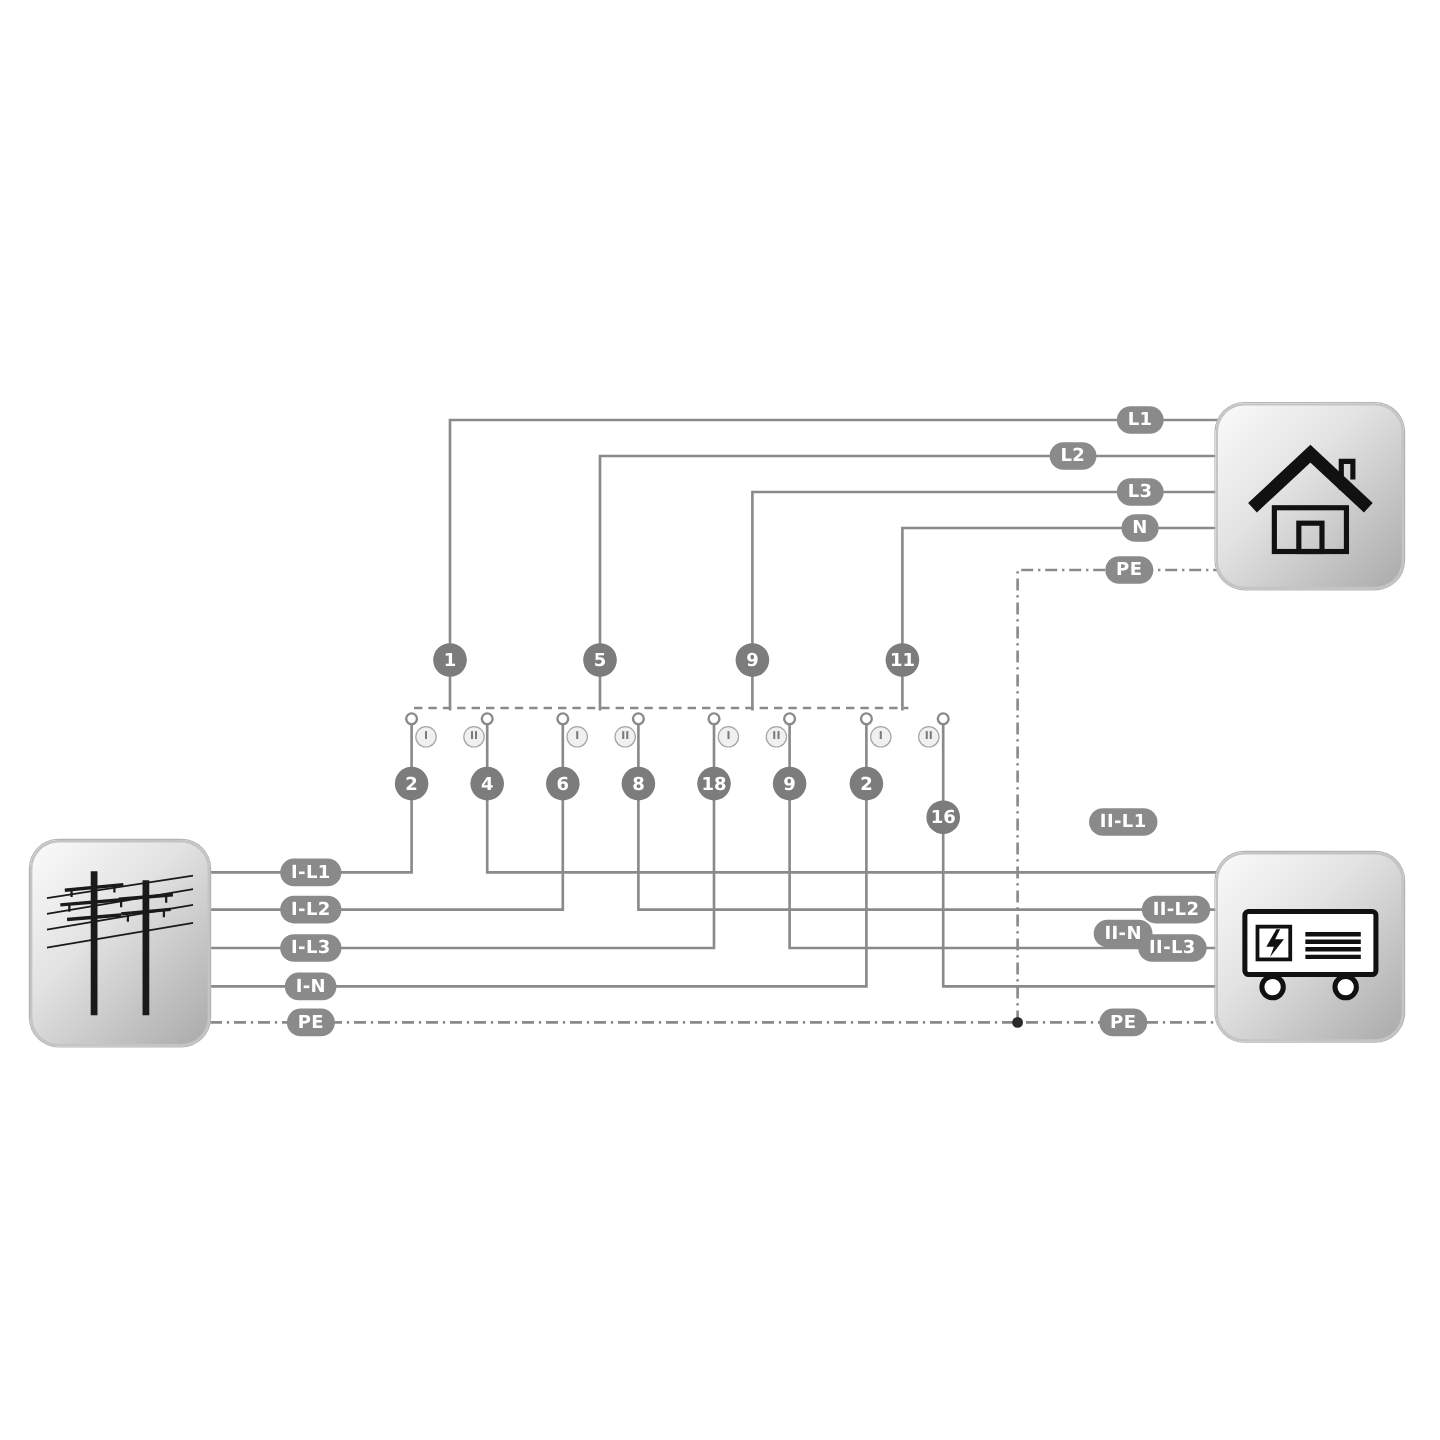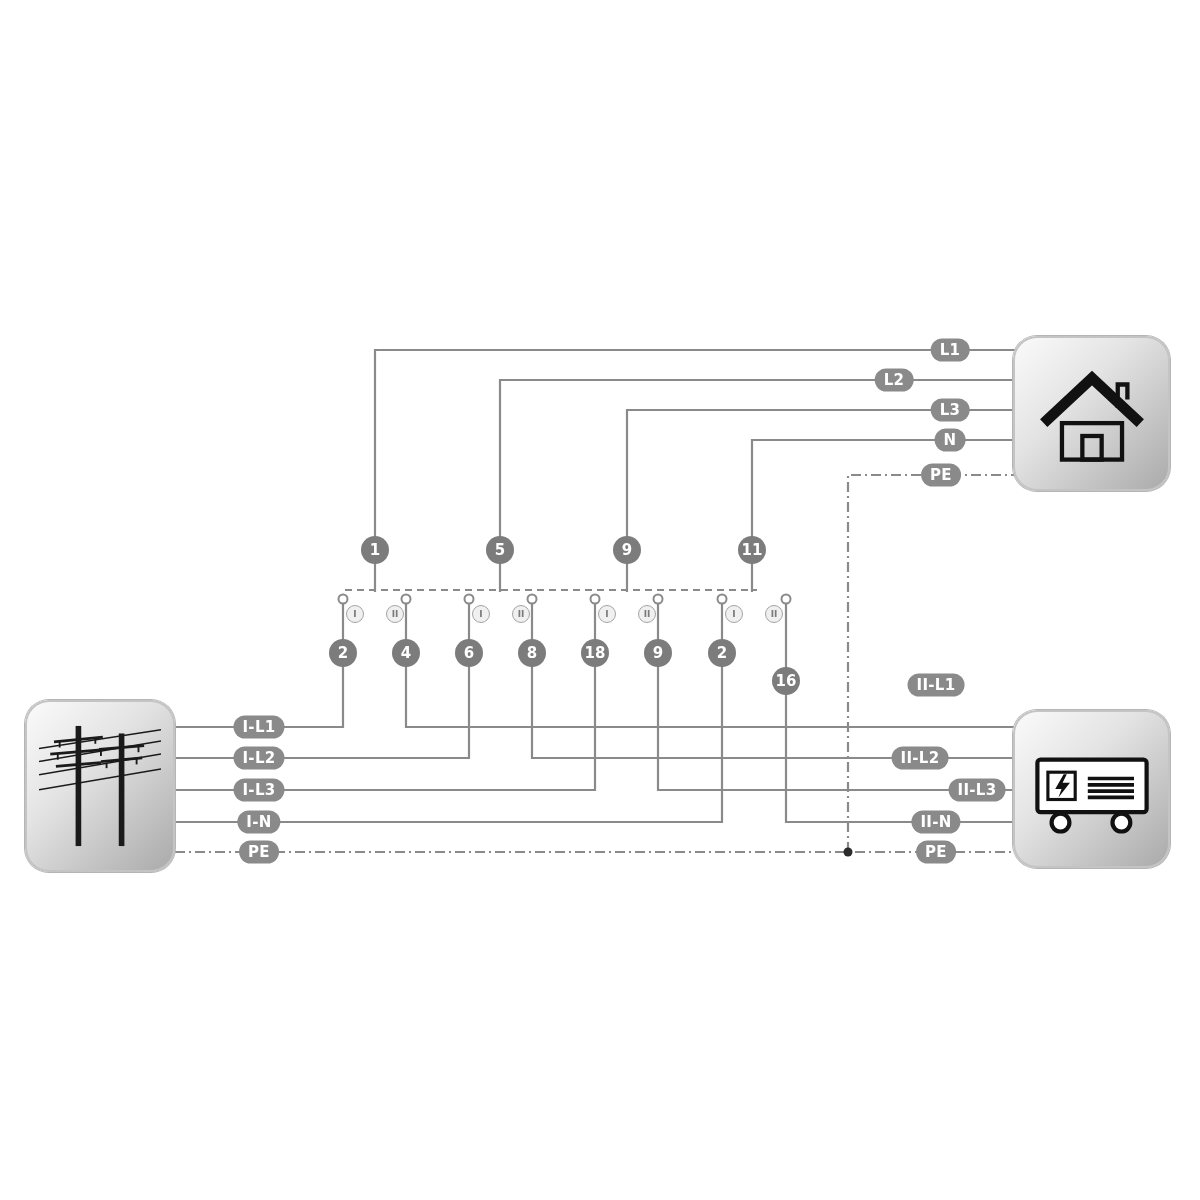--- a/index.html
+++ b/index.html
@@ -134,23 +134,23 @@
   <div class="pill" style="left:950px;top:440px">N</div>
   <div class="pill" style="left:941px;top:475px">PE</div>
 
   <div class="pill" style="left:259px;top:727px">I-L1</div>
   <div class="pill" style="left:259px;top:758px">I-L2</div>
   <div class="pill" style="left:259px;top:790px">I-L3</div>
   <div class="pill" style="left:259px;top:822px">I-N</div>
   <div class="pill" style="left:259px;top:852px">PE</div>
 
   <div class="pill" style="left:936px;top:685px">II-L1</div>
-  <div class="pill" style="left:920px;top:758px">II-L2</div>
+  <div class="pill" style="left:980px;top:758px">II-L2</div>
   <div class="pill" style="left:977px;top:790px">II-L3</div>
-  <div class="pill" style="left:936px;top:822px">II-N</div>
+  <div class="pill" style="left:936px;top:778px">II-N</div>
   <div class="pill" style="left:936px;top:852px">PE</div>
 
   <div class="term" style="left:375px;top:550px">1</div>
   <div class="term" style="left:500px;top:550px">5</div>
   <div class="term" style="left:627px;top:550px">9</div>
   <div class="term" style="left:752px;top:550px">11</div>
 
   <div class="term" style="left:343px;top:653px">2</div>
   <div class="term" style="left:406px;top:653px">4</div>
   <div class="term" style="left:469px;top:653px">6</div>

